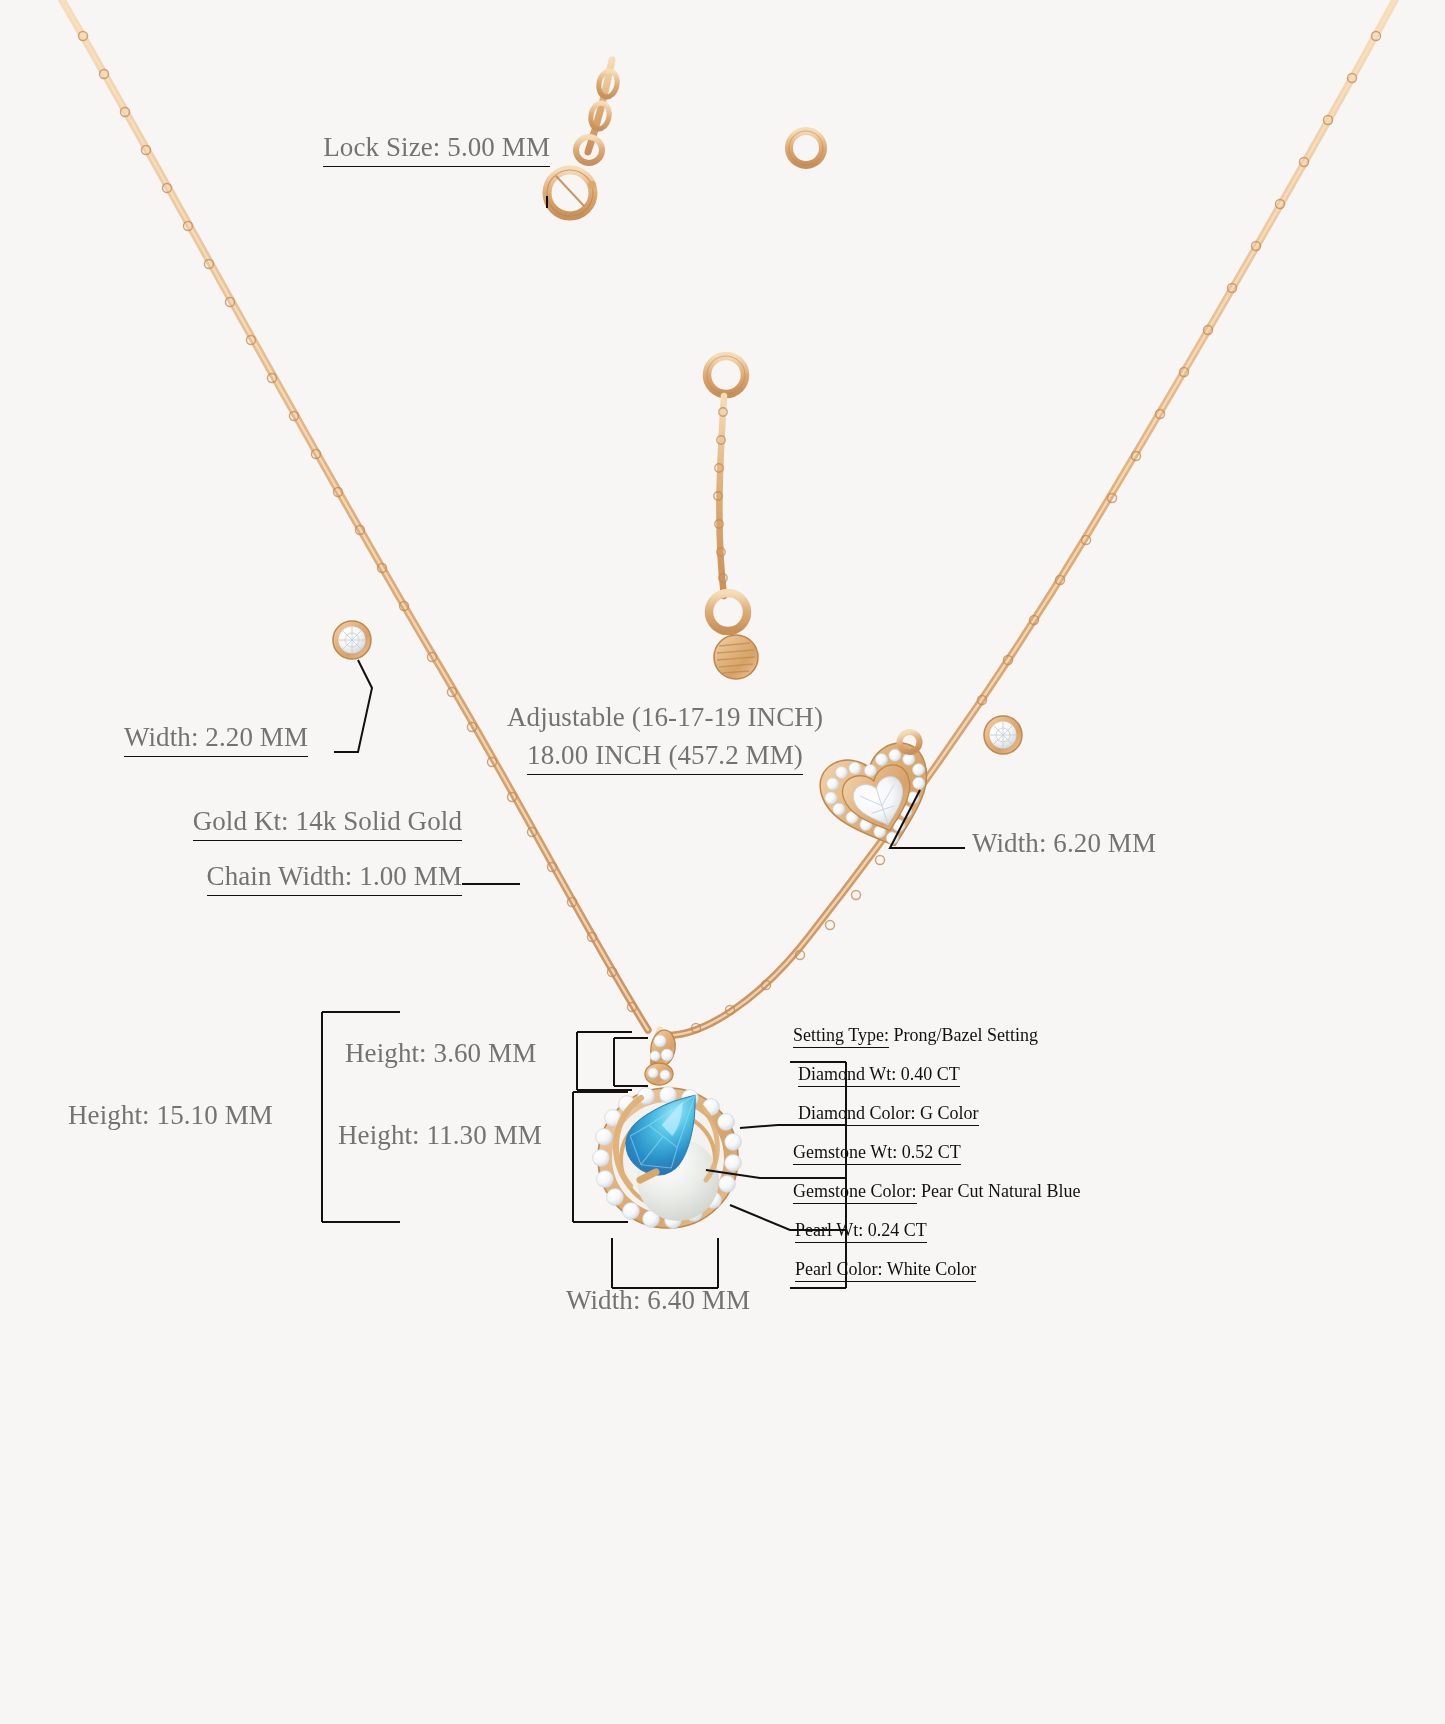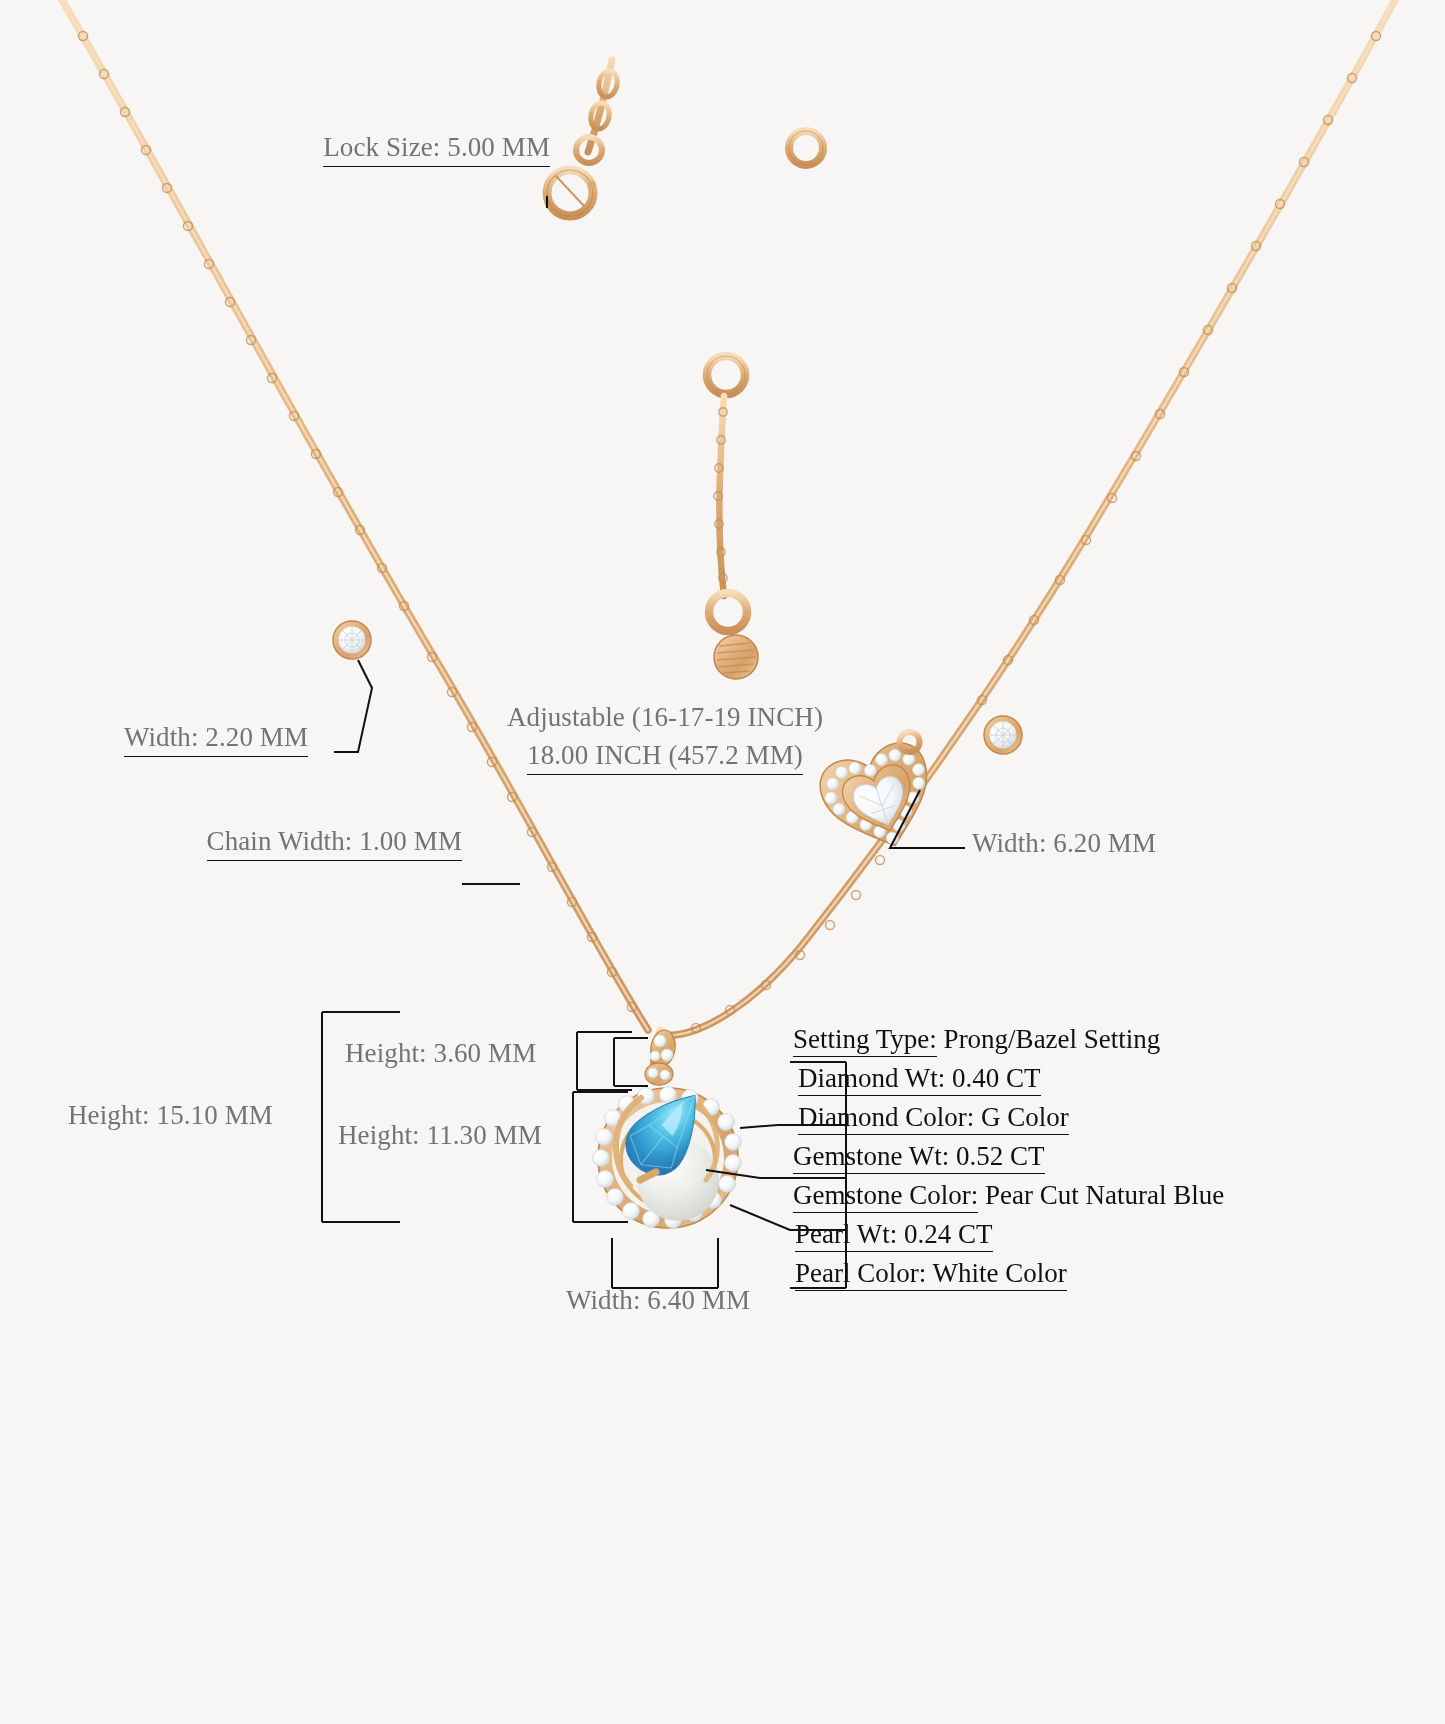--- a/index.html
+++ b/index.html
@@ -16,21 +16,21 @@
   .lbl{
     position:absolute;
     font-size:27px;
     line-height:1.18;
     white-space:nowrap;
     color:#737373;
     letter-spacing:0.1px;
   }
   .lbl.r{text-align:right;}
   .u{border-bottom:1.6px solid #111;padding-bottom:2px;display:inline-block;}
-  .spec{position:absolute;font-size:27px;white-space:nowrap;line-height:1.0;}
+  .spec{position:absolute;font-size:18px;white-space:nowrap;line-height:1.0;}
   .spec .u{border-bottom:1.6px solid #111;padding-bottom:3px;}
   .ovl{position:absolute;left:0;top:0;width:1445px;height:1724px;pointer-events:none;}
 </style>
 </head>
 <body>
 
 <div id="stage">
 
   <svg id="art" viewBox="0 0 1445 1724">
     <defs>
@@ -349,20 +349,21 @@
   <div class="lbl" style="left:124px;top:722px;">
     <span class="u">Width: 2.20 MM</span>
   </div>
 
   <div class="lbl" style="left:480px;top:702px;text-align:center;width:370px;">
     <div>Adjustable (16-17-19 INCH)</div>
     <div style="margin-top:6px;"><span class="u">18.00 INCH (457.2 MM)</span></div>
   </div>
 
   <div class="lbl r" style="left:100px;top:806px;width:362px;">
+    <div><span class="u">Gold Kt: 14k Solid Gold</span></div>
     <div style="margin-top:20px;"><span class="u">Chain Width: 1.00 MM</span></div>
   </div>
 
   <div class="lbl" style="left:972px;top:828px;">
     <span>Width: 6.20 MM</span>
   </div>
 
   <div class="lbl" style="left:68px;top:1100px;">
     <span>Height: 15.10 MM</span>
   </div>

